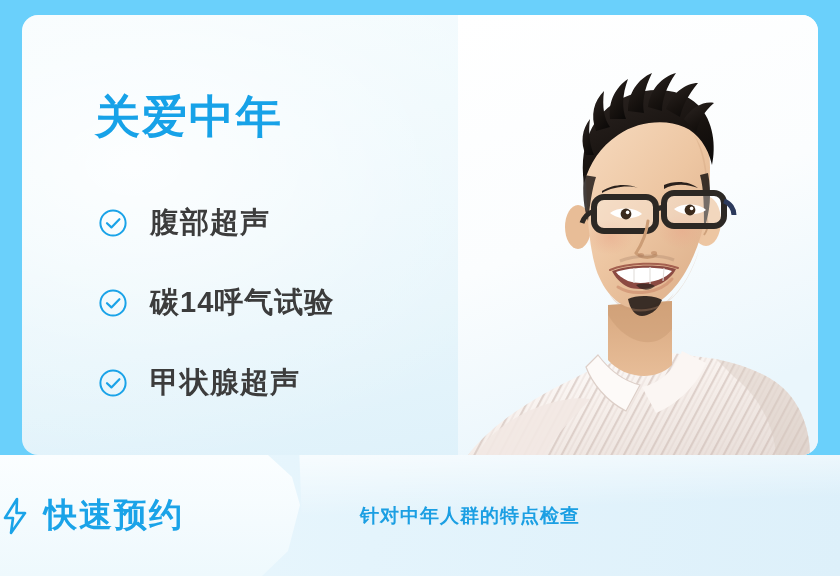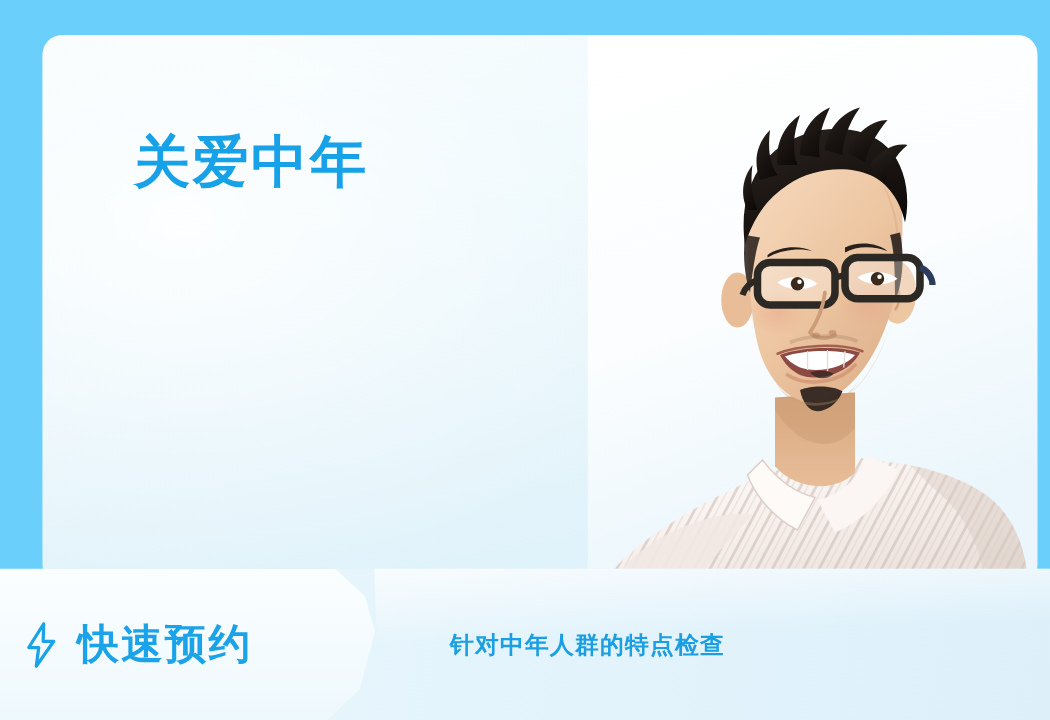--- a/index.html
+++ b/index.html
@@ -16,27 +16,26 @@
     width: 840px;
     height: 576px;
     overflow: hidden;
     background: #6ad0fb;
   }
 
   
   .card {
     position: absolute;
     left: 22px;
-    top: 28px;
+    top: 15px;
     width: 796px;
     height: 440px;
     border-radius: 16px;
     overflow: hidden;
     background: linear-gradient(170deg, #f6fcfe 0%, #eef9fd 28%, #e6f5fb 62%, #dcf0fa 100%);
-    margin-left: 12px;
   }
 
   
   .card-glow {
     position: absolute;
     left: -10%;
     top: -20%;
     width: 80%;
     height: 120%;
     background: radial-gradient(ellipse at 30% 45%, rgba(255,255,255,0.85) 0%, rgba(255,255,255,0.25) 45%, rgba(255,255,255,0) 72%);
@@ -125,21 +124,20 @@
     -webkit-clip-path: polygon(0 0, 268px 0, 292px 22px, 300px 50px, 288px 96px, 262px 121px, 0 121px);
     clip-path: polygon(0 0, 268px 0, 292px 22px, 300px 50px, 288px 96px, 262px 121px, 0 121px);
   }
   .quick-tab-inner {
     position: absolute;
     left: 0;
     top: 0;
     display: flex;
     align-items: center;
     height: 121px;
-    padding-left: 18px;
   }
   .bolt-icon {
     width: 30px;
     height: 40px;
     flex: 0 0 30px;
     margin-right: 14px;
     display: block;
   }
   .quick-label {
     font-size: 33px;
@@ -325,20 +323,47 @@
 
           <path d="M162 246 C 176 240, 202 239, 216 245" fill="none" stroke="#a9836a" stroke-width="3" opacity="0.35"></path>
 
           <path d="M150 276 C 160 298, 200 302, 216 278 C 206 300, 162 306, 150 276 Z" fill="#cf9d78" opacity="0.3"></path>
         </g>
       </svg>
     </div>
 
     <div class="title">关爱中年</div>
 
+    <div class="feature-list">
+
+      <div class="feature-row">
+        <svg class="check-icon" viewBox="0 0 30 30">
+          <circle cx="15" cy="15" r="12.6" fill="none" stroke="#1aa3e8" stroke-width="2"></circle>
+          <path d="M9 15.2 L13.4 19.4 L21.4 11.2" fill="none" stroke="#1aa3e8" stroke-width="2.2" stroke-linecap="round" stroke-linejoin="round"></path>
+        </svg>
+        <span class="feature-label">腹部超声</span>
+      </div>
+
+      <div class="feature-row">
+        <svg class="check-icon" viewBox="0 0 30 30">
+          <circle cx="15" cy="15" r="12.6" fill="none" stroke="#1aa3e8" stroke-width="2"></circle>
+          <path d="M9 15.2 L13.4 19.4 L21.4 11.2" fill="none" stroke="#1aa3e8" stroke-width="2.2" stroke-linecap="round" stroke-linejoin="round"></path>
+        </svg>
+        <span class="feature-label">碳14呼气试验</span>
+      </div>
+
+      <div class="feature-row">
+        <svg class="check-icon" viewBox="0 0 30 30">
+          <circle cx="15" cy="15" r="12.6" fill="none" stroke="#1aa3e8" stroke-width="2"></circle>
+          <path d="M9 15.2 L13.4 19.4 L21.4 11.2" fill="none" stroke="#1aa3e8" stroke-width="2.2" stroke-linecap="round" stroke-linejoin="round"></path>
+        </svg>
+        <span class="feature-label">甲状腺超声</span>
+      </div>
+
+    </div>
   </div>
 
   <div class="bottom-bar">
     <div class="bottom-bar-sheen"></div>
 
     <div class="quick-tab"></div>
     <div class="quick-tab-inner">
       <svg class="bolt-icon" viewBox="0 0 30 40">
         <path d="M17 3 L5 22 L13 22 L11 37 L25 17 L16.5 17 Z" fill="none" stroke="#1aa3e8" stroke-width="2.6" stroke-linejoin="round" stroke-linecap="round"></path>
       </svg>

